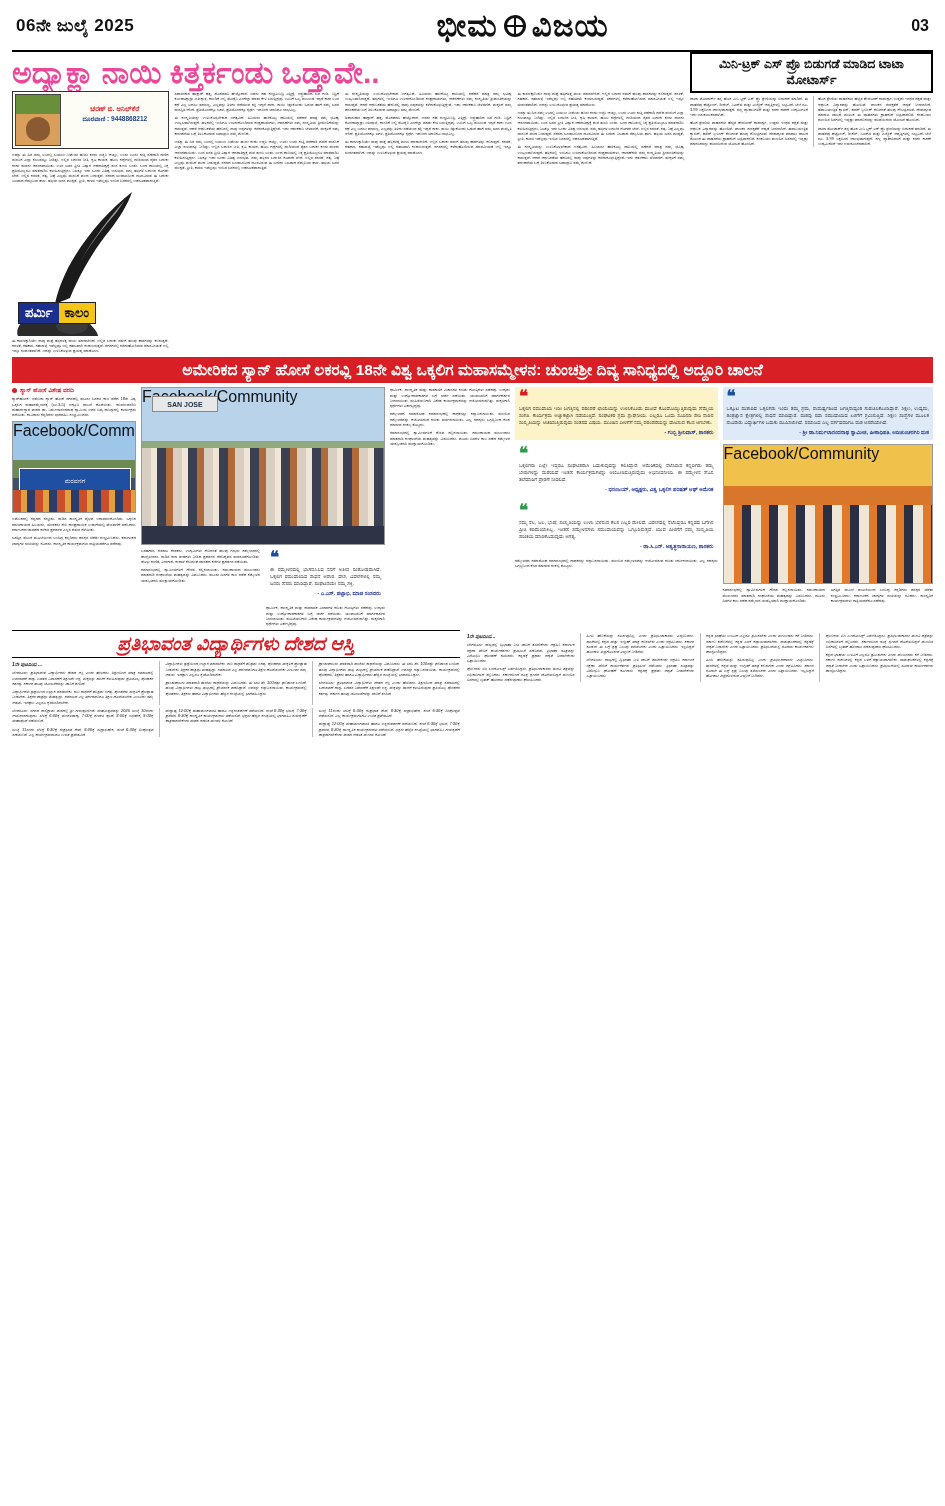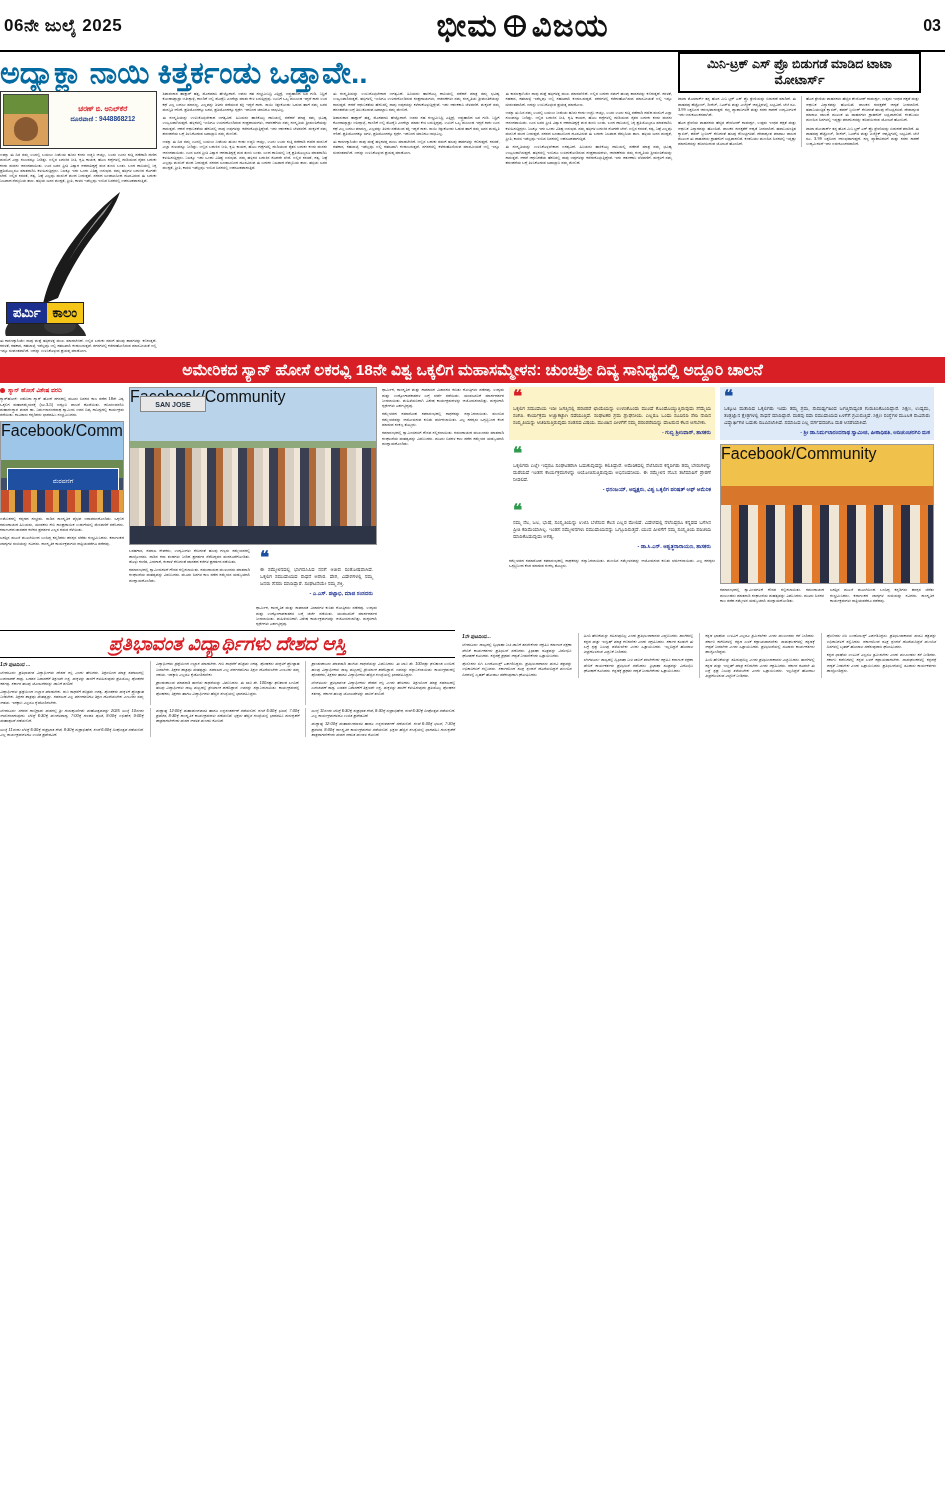--- a/index.html
+++ b/index.html
@@ -5,21 +5,21 @@
   * { box-sizing: border-box; }
   body {
     margin: 0;
     width: 945px;
     height: 1506px;
     background: #ffffff;
     font-family: "Liberation Sans", sans-serif;
     color: #111;
     overflow: hidden;
   }
-  .page { position: relative; width: 945px; height: 1506px; padding: 6px 0; }
+  .page { position: relative; width: 945px; height: 1506px; padding: 6px 12px; }
 
   
   .masthead {
     display: flex; align-items: center; justify-content: space-between;
     border-bottom: 2px solid #000; padding: 2px 4px 6px 4px;
   }
   .masthead-date { font-size: 17px; font-weight: bold; letter-spacing: .5px; }
   .masthead-title { font-size: 31px; font-weight: bold; letter-spacing: 1px; display:flex; align-items:center; gap:6px; }
   .wheel {
     width: 22px; height: 22px; border-radius: 50%;
@@ -27,21 +27,21 @@
   }
   .wheel:before, .wheel:after{
     content:""; position:absolute; background:#111; left:50%; top:50%;
   }
   .wheel:before{ width:2px; height:16px; margin-left:-1px; margin-top:-8px; }
   .wheel:after{ width:16px; height:2px; margin-left:-8px; margin-top:-1px; }
   .masthead-page { font-size: 16px; font-weight: bold; }
   .col-rule { border-left: 1px solid #bbb; }
 
   .headline-red {
-    color: #0369a1; font-weight: bold; line-height: 1.1;
+    color: #ec4899; font-weight: bold; line-height: 1.1;
   }
   .microtext {
     font-size: 4.0px; line-height: 1.32; text-align: justify; color:#1a1a1a;
     -webkit-hyphens:auto; hyphens:auto; word-break: break-word;
   }
 
   
   .top { display: flex; gap: 6px; }
   .top-left { width: 672px; }
   .top-right { width: 243px; }

